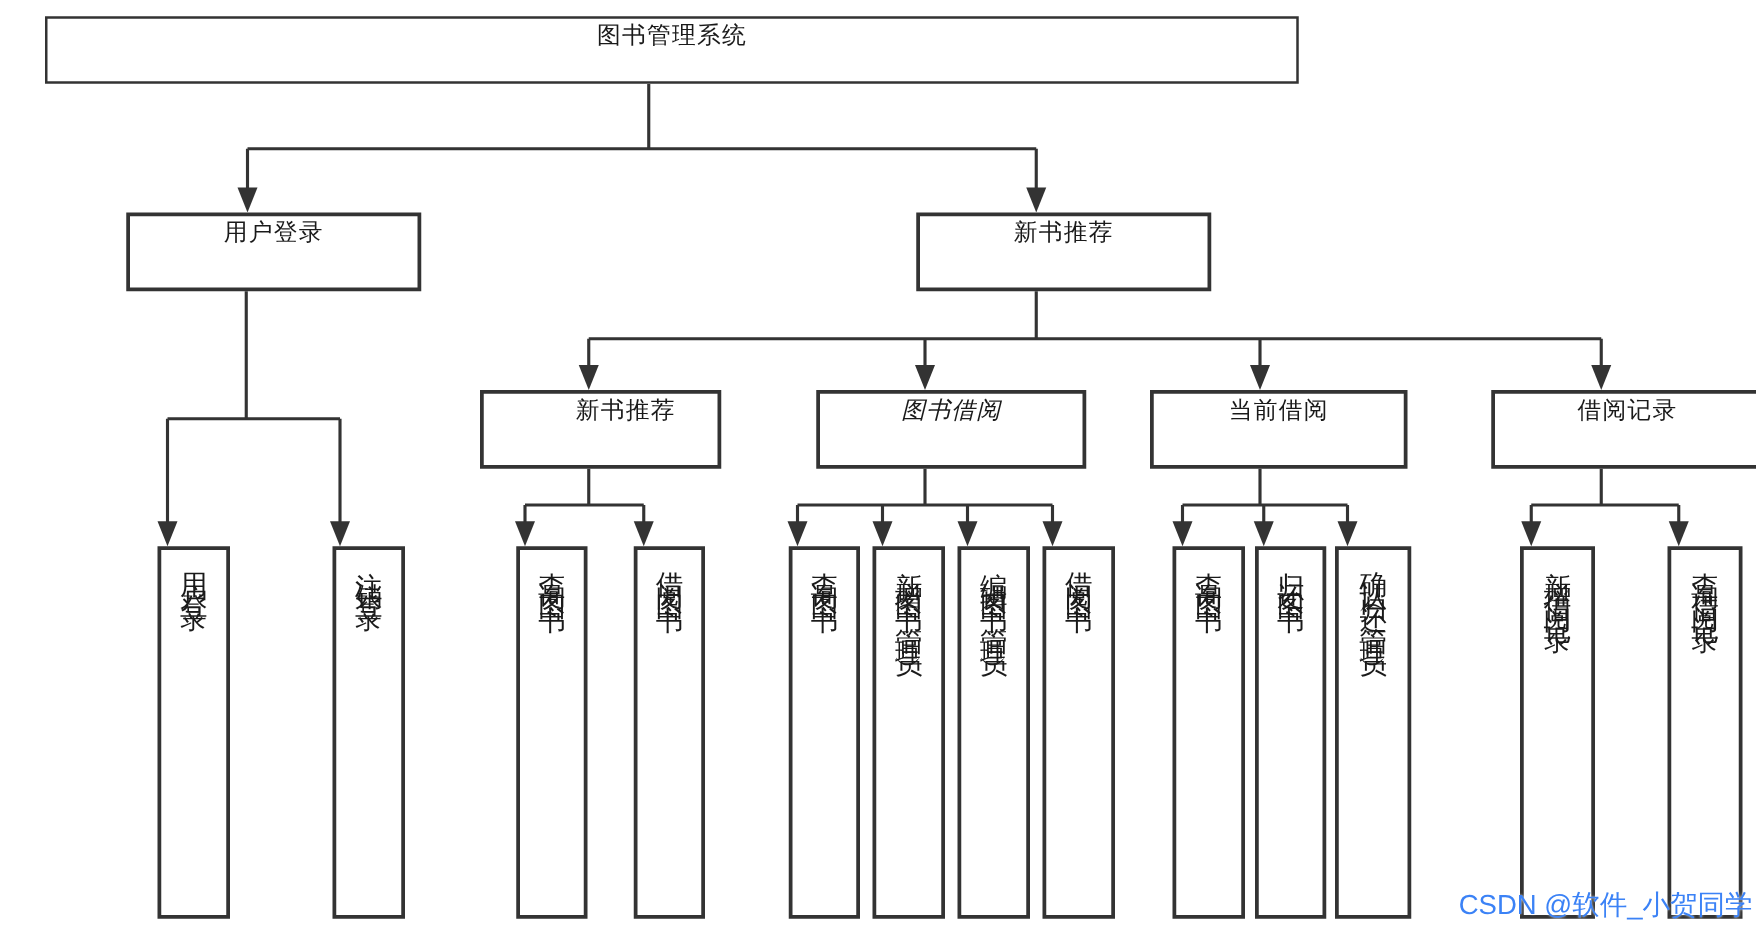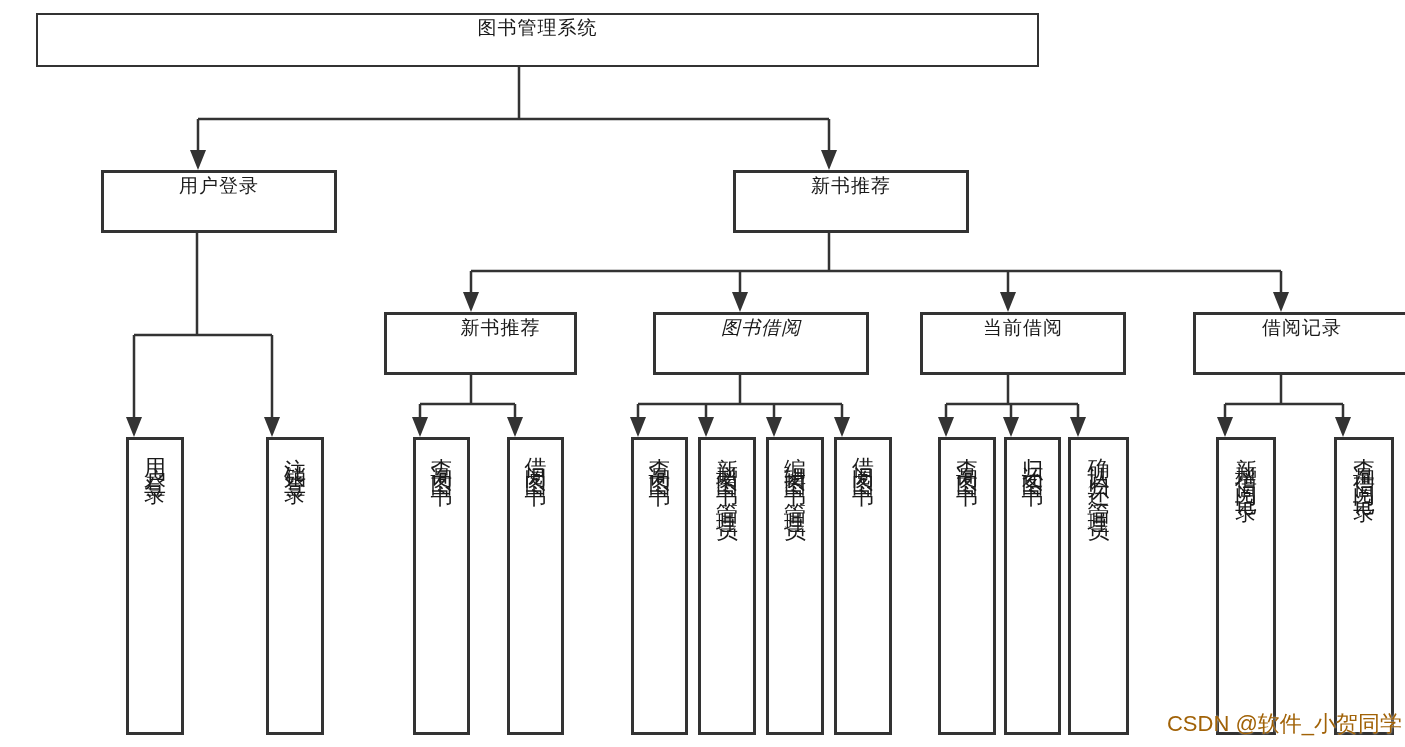--- a/index.html
+++ b/index.html
@@ -40,21 +40,21 @@
     font-weight: 500;
     letter-spacing: 9px;
     line-height: 1;
     white-space: nowrap;
   }
   .watermark {
     position: absolute;
     right: 3px;
     bottom: 8px;
     font-size: 22px;
-    color: #a16207;
+    color: #3b82f6;
     text-shadow: 0 0 2px rgba(255,255,255,0.9);
     white-space: nowrap;
     z-index: 10;
   }
 </style>
 </head>
 <body>
 
 <div class="stage">
 

